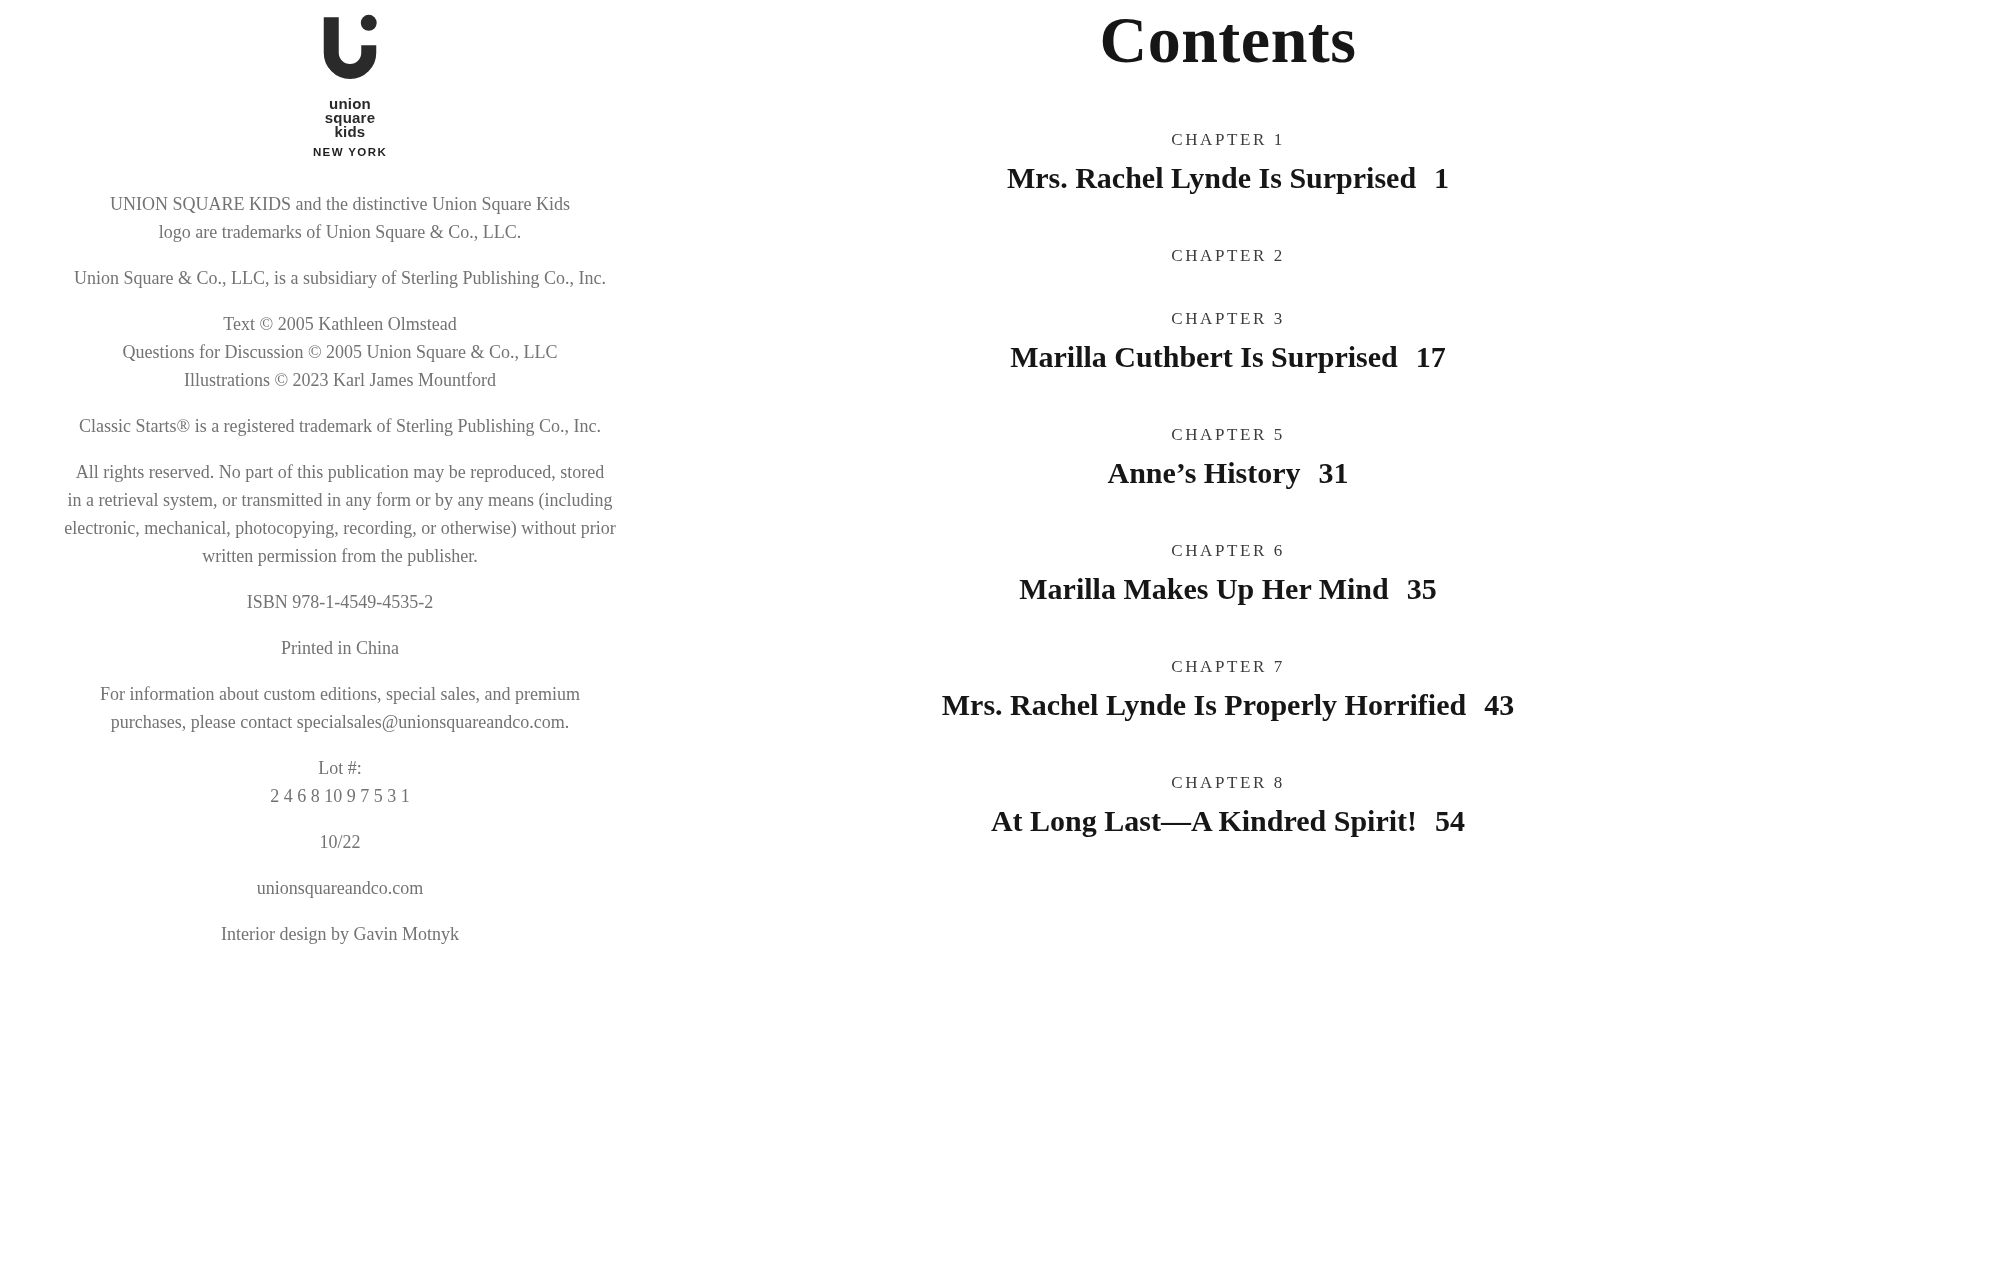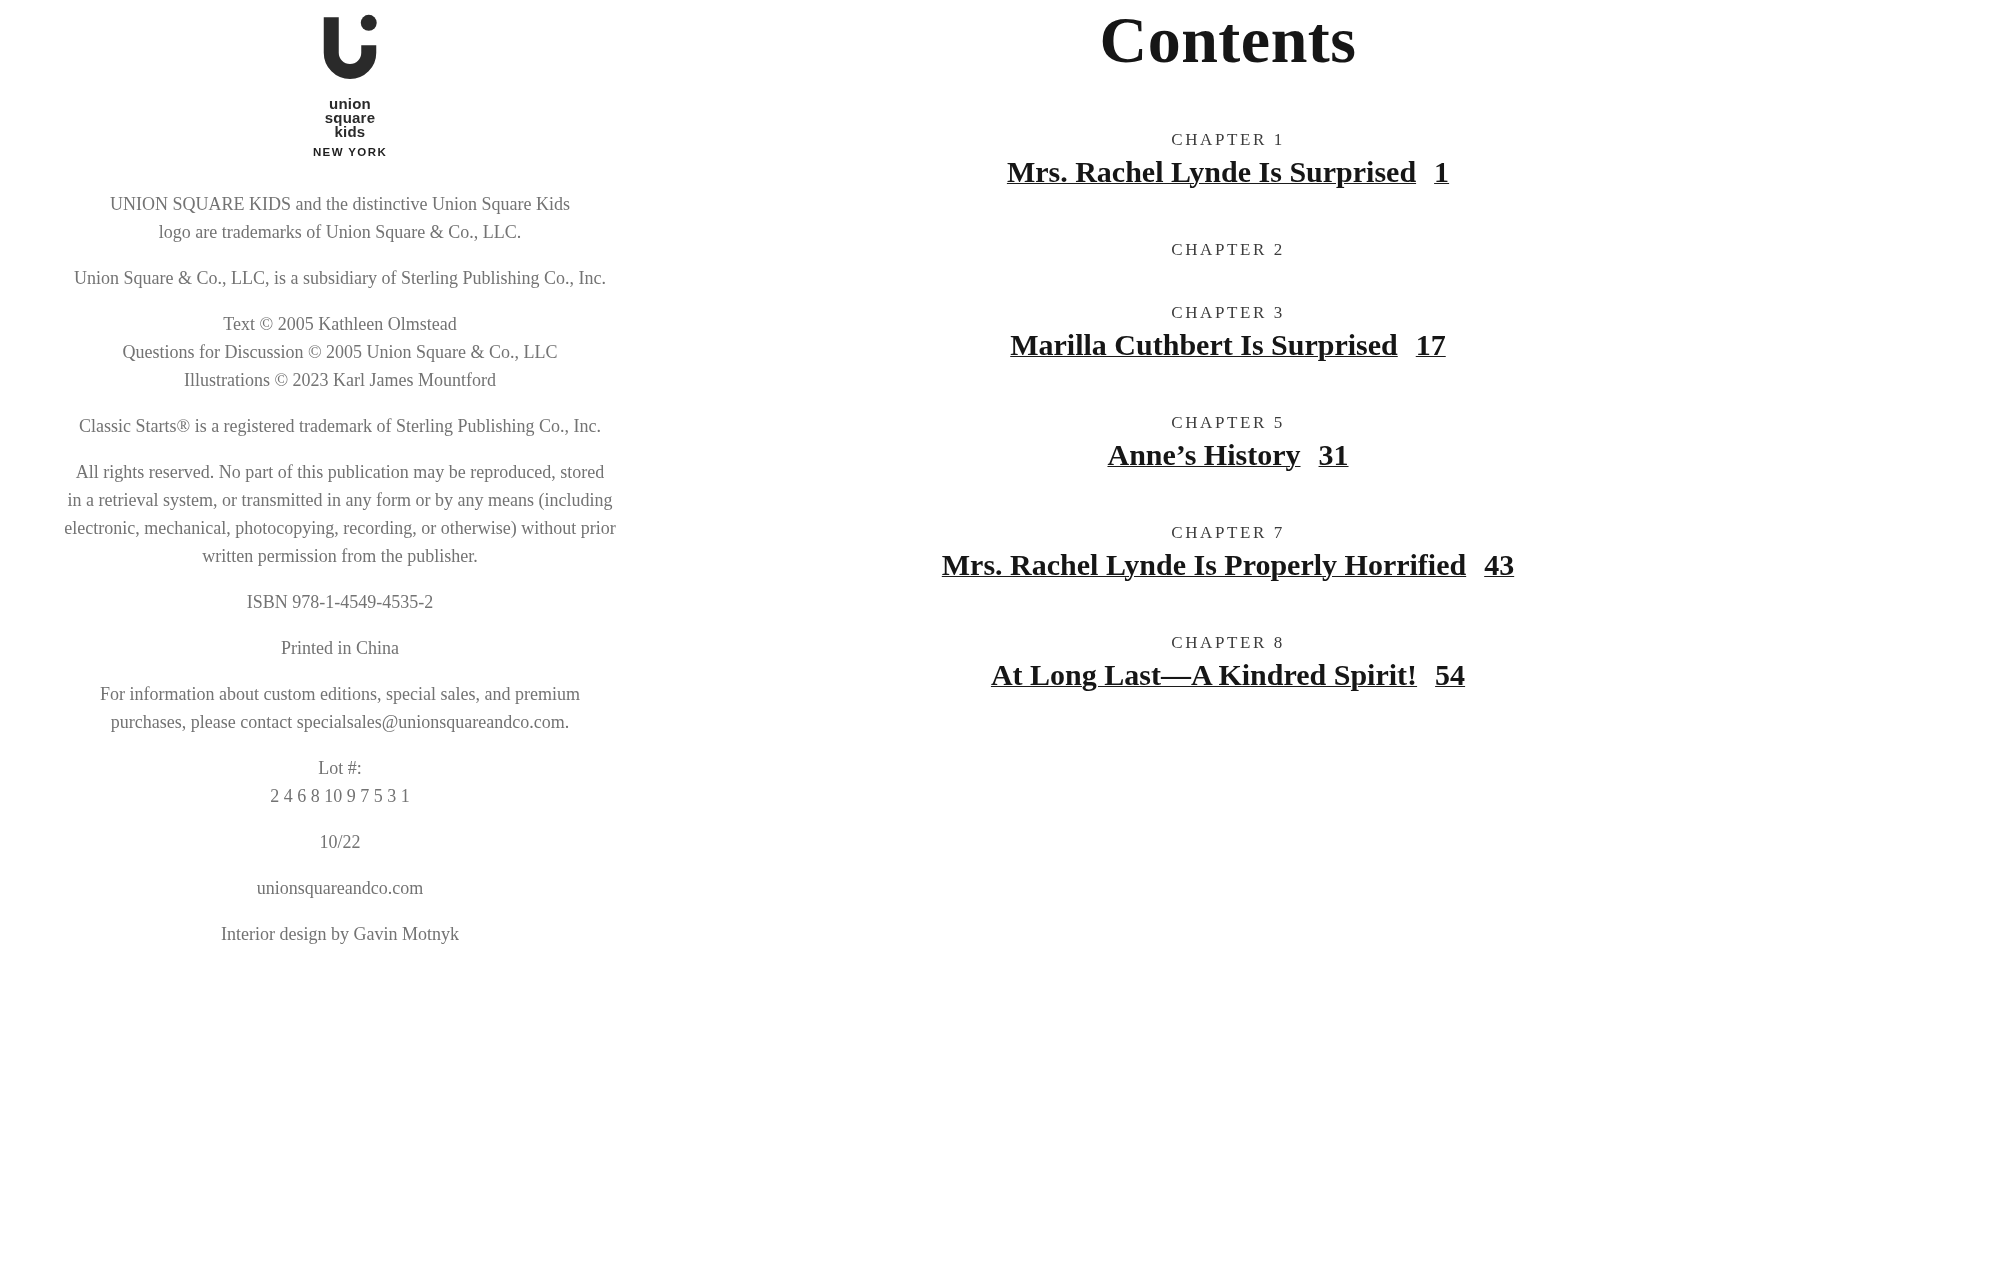--- a/index.html
+++ b/index.html
@@ -87,22 +87,21 @@
     margin-bottom: 43px;
   }
   .ch-label {
     font-size: 17px;
     line-height: 20px;
     letter-spacing: 2.6px;
     color: #3c3c3c;
   }
   .ch-line {
     line-height: 40px;
-    margin-top: 2px;
-    text-decoration: underline;
+    margin-top: 8px;
   }
   .ch-title {
     font-size: 30px;
     font-weight: bold;
     color: #161616;
   }
   .ch-page {
     font-size: 30px;
     font-weight: bold;
     color: #161616;
@@ -177,20 +176,26 @@
       </div>
 
 
       <div class="chapter">
         <div class="ch-label">CHAPTER 5</div>
         <div class="ch-line">
           <span class="ch-title">Anne’s History</span><span class="ch-page">31</span>
         </div>
       </div>
 
+      <div class="chapter">
+        <div class="ch-label">CHAPTER 6</div>
+        <div class="ch-line">
+          <span class="ch-title">Marilla Makes Up Her Mind</span><span class="ch-page">35</span>
+        </div>
+      </div>
 
       <div class="chapter">
         <div class="ch-label">CHAPTER 7</div>
         <div class="ch-line">
           <span class="ch-title">Mrs. Rachel Lynde Is Properly Horrified</span><span class="ch-page">43</span>
         </div>
       </div>
 
       <div class="chapter">
         <div class="ch-label">CHAPTER 8</div>

